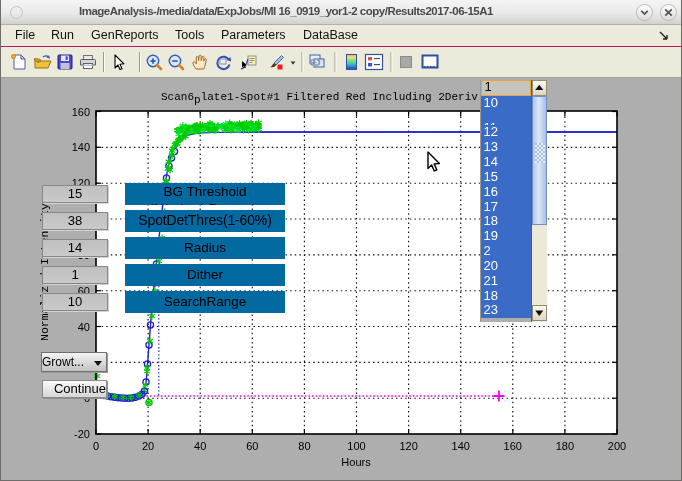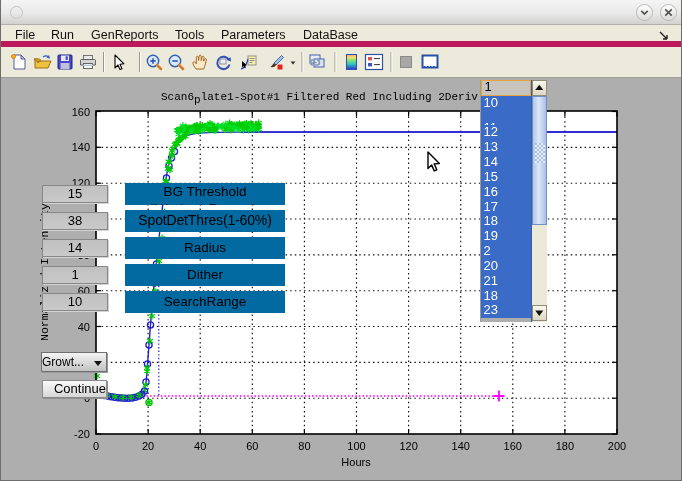--- a/index.html
+++ b/index.html
@@ -1,20 +1,20 @@
 <!DOCTYPE html>
 <html><head><meta charset="utf-8"><style>
 * {margin:0;padding:0;box-sizing:border-box}
 html,body {width:682px;height:481px;overflow:hidden}
 body {position:relative;font-family:"Liberation Sans",sans-serif;background:#aeaeae;border:1px solid #6f6d69;border-top:none}
 #titlebar {position:absolute;left:0;top:0;width:100%;height:25px;background:linear-gradient(#f4f4f4,#e9e9e9 55%,#d2d1d0);border-bottom:1px solid #b2b0ac}
 #tcirc {position:absolute;left:9px;top:5.5px;width:13px;height:13px;border-radius:50%;border:1.5px solid #c6c4c0}
 #ttext {position:absolute;left:0;top:5px;width:570px;text-align:center;font-size:11.5px;font-weight:bold;color:#4a4a4a;letter-spacing:-0.5px}
 .wbtn {position:absolute;top:3.5px;width:17px;height:17px;border-radius:50%;border:1.5px solid #bcbab6;background:linear-gradient(#fefefe,#dddcda);color:#555;text-align:center}
-#menubar {position:absolute;left:0;top:25px;width:100%;height:22px;background:#eceada;border-bottom:6px solid #be185d}
+#menubar {position:absolute;left:0;top:25px;width:100%;height:22px;background:#eceada;border-bottom:1px solid #be185d}
 .mi {position:absolute;top:3px;font-size:12.5px;color:#111}
 #toolbar {position:absolute;left:0;top:47px;width:100%;height:31px;background:#eceada;border-bottom:1px solid #a19f95}
 .ebox {position:absolute;left:41px;width:66px;height:18px;background:linear-gradient(#c0c0c0,#c9c9c9);border:1px solid #878787;box-shadow:1px 1px 0 #d4d4d4;text-align:center;font-size:13px;line-height:16px;color:#000}
 .lbl {position:absolute;left:124px;width:160px;height:22px;background:#0369a1;text-align:center;font-size:13.5px;color:#000;overflow:hidden;line-height:21px}
 #growt {position:absolute;left:40px;top:352px;width:66px;height:20px;background:linear-gradient(#f4f4f4,#c2c2c2);border:1px solid #707070;box-shadow:1px 1px 0 #999;font-size:12px;line-height:18px;color:#000}
 #growt:after {content:"";position:absolute;right:4px;top:8px;border:4.5px solid transparent;border-top:5.5px solid #111}
 #continue {position:absolute;left:41px;top:380px;width:65px;height:18px;background:linear-gradient(#fafafa,#d6d6d6);border:1px solid #8a8a8a;box-shadow:1px 1px 0 #8f8f8f;text-align:right;font-size:13px;line-height:16px;color:#000}
 #list {position:absolute;left:479px;top:80px;width:66px;height:242px;background:#3a6bc6;border-left:1px solid #9a9a9a}
 #cell1 {position:absolute;left:0;top:0;width:50px;height:15.5px;background:#c6c4bd;border:1.5px solid #e8a33c;color:#000;font-size:13px;line-height:12.5px;padding-left:2.5px}
 .li {position:absolute;left:0;width:50px;height:14.85px;color:#fff;font-size:13px;line-height:14.8px;padding-left:2.5px;background:#3a6bc6}
@@ -366,20 +366,21 @@
     <text x="459.7" y="450" text-anchor="middle" style="font-family:&quot;Liberation Sans&quot;,sans-serif;font-size:11px;fill:#000">140</text>
     <text x="511.8" y="450" text-anchor="middle" style="font-family:&quot;Liberation Sans&quot;,sans-serif;font-size:11px;fill:#000">160</text>
     <text x="563.9" y="450" text-anchor="middle" style="font-family:&quot;Liberation Sans&quot;,sans-serif;font-size:11px;fill:#000">180</text>
     <text x="616.0" y="450" text-anchor="middle" style="font-family:&quot;Liberation Sans&quot;,sans-serif;font-size:11px;fill:#000">200</text>
     <text x="355" y="466" text-anchor="middle" style="font-family:&quot;Liberation Sans&quot;,sans-serif;font-size:11px;fill:#000">Hours</text>
     <text x="47" y="272" transform="rotate(-90 47 272)" text-anchor="middle" style="font-family:'Liberation Mono',monospace;font-size:11.5px;fill:#000">Normalized Intensity</text>
     <text x="160" y="100" style="font-family:'Liberation Mono',monospace;font-size:11px;fill:#000">Scan6<tspan dy="3">p</tspan><tspan dy="-3">late1-Spot#1 Filtered Red Including 2Deriv Blue</tspan></text>
   </svg>
 <div id="titlebar">
  <div id="tcirc"></div>
+ <div id="ttext">ImageAnalysis-/media/data/ExpJobs/MI 16_0919_yor1-2 copy/Results2017-06-15A1</div>
  <svg class="wbtn" style="right:28px" viewBox="0 0 14 14">
       <path d="M4 5.5 l3 3 3-3" fill="none" stroke="#555" stroke-width="1.6"></path>
     </svg>
  <svg class="wbtn" style="right:4px" viewBox="0 0 14 14">
       <path d="M4 4 l6 6 M10 4 l-6 6" fill="none" stroke="#555" stroke-width="1.6"></path>
     </svg>
 </div>
 <div id="menubar">
  <span class="mi" style="left:14px">File</span>
  <span class="mi" style="left:50px">Run</span>

